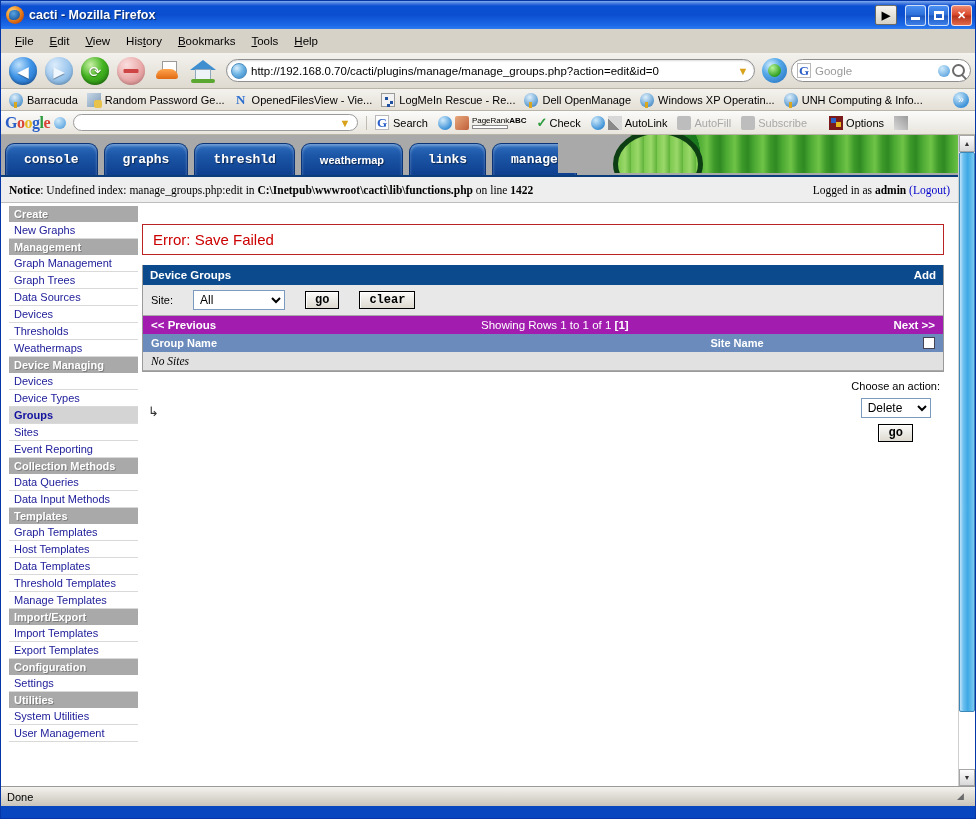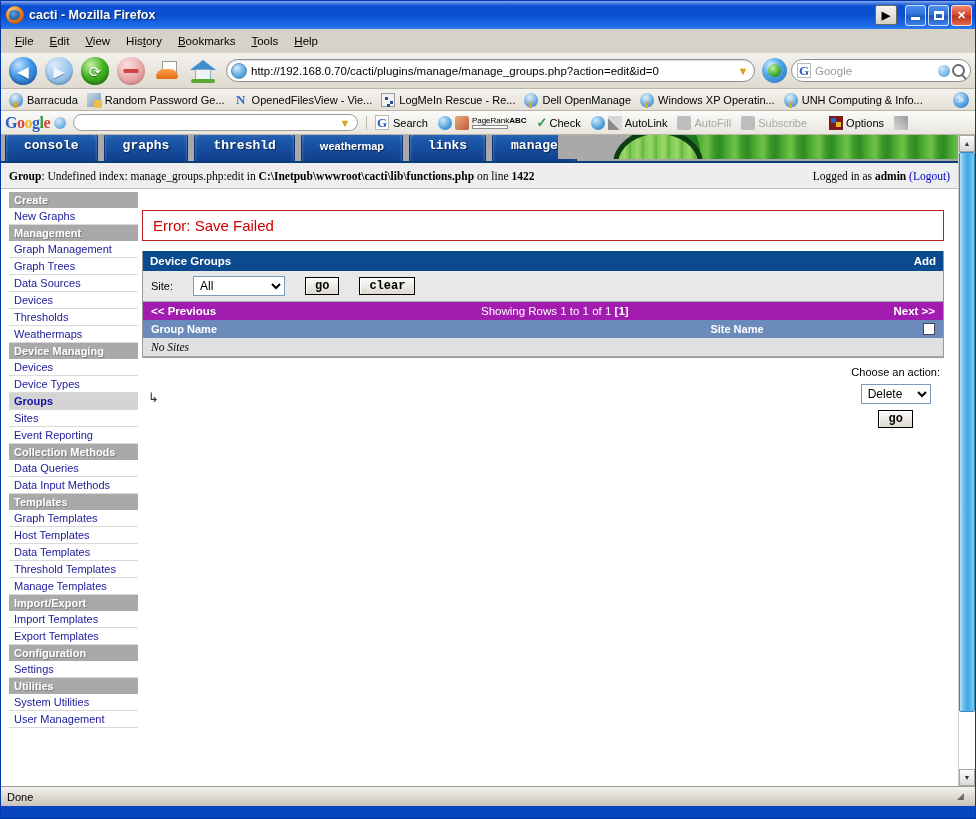--- a/index.html
+++ b/index.html
@@ -213,21 +213,21 @@
   }
   #page {
     flex: 1 1 auto;
     position: relative;
     overflow: hidden;
     background: #fff;
   }
 
   
   #tabstrip {
-    height: 28px; background: #a9a9a9; position: relative;
+    height: 42px; background: #a9a9a9; position: relative;
     border-bottom: 2px solid #0a3d7a;
     display: flex; align-items: flex-end;
     overflow: hidden;
   }
   .ctab {
     height: 32px; margin: 0 2px 0 4px;
     padding: 0 18px;
     display:flex; align-items:center; justify-content:center;
     border-radius: 9px 9px 0 0;
     color: #fff; font-size: 13px; font-weight: bold;
@@ -563,21 +563,21 @@
         <div class="ctab">console</div>
         <div class="ctab">graphs</div>
         <div class="ctab">threshld</div>
         <div class="ctab small">weathermap</div>
         <div class="ctab">links</div>
         <div class="ctab">manage</div>
         <div id="cactus"></div>
       </div>
 
       <div id="noticebar">
-        <span><b>Group</b><span>: Undefined index: manage_groups.php:edit in </span><b>C:\Inetpub\wwwroot\cacti\lib\functions.php</b><span> on line </span><b>1422</b></span>
+        <span><b>Notice</b><span>: Undefined index: manage_groups.php:edit in </span><b>C:\Inetpub\wwwroot\cacti\lib\functions.php</b><span> on line </span><b>1422</b></span>
         <span id="logged"><span>Logged in as </span><b>admin</b> <a>(Logout)</a></span>
       </div>
 
       <div id="content">
 
         <div id="sidebar">
           <div class="s-head">Create</div>
           <div class="s-item">New Graphs</div>
           <div class="s-head">Management</div>
           <div class="s-item">Graph Management</div>

